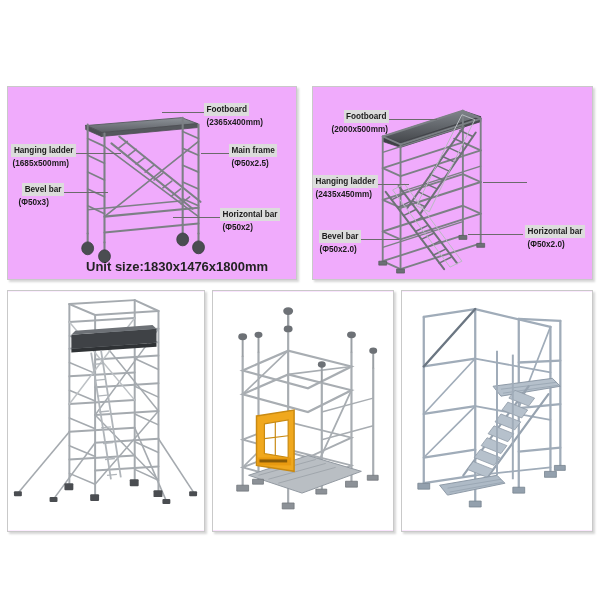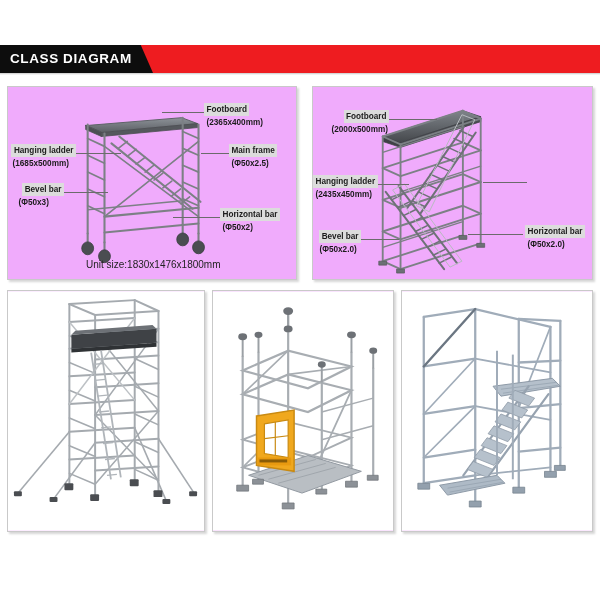--- a/index.html
+++ b/index.html
@@ -32,36 +32,29 @@
 
   .stage{position:absolute;inset:0;}
   svg.art{position:absolute;left:0;top:0;width:100%;height:100%;display:block;}
 
   
   .callout{position:absolute;font-size:8.2px;color:#1b1b1b;line-height:11.5px;white-space:nowrap;}
   .callout .l1{display:inline-block;background:#dcdcdc;padding:0.5px 2.5px;font-weight:700;}
   .callout .l2{display:block;font-weight:700;padding:0 2.5px;margin-top:1px;}
   .callout.right-al{text-align:right;}
   .callout.right-al .l2{text-align:left;}
-  .caption{position:absolute;font-size:10px;color:#232323;font-weight:400;white-space:nowrap;}
+  .caption{position:absolute;font-size:13px;color:#232323;font-weight:700;white-space:nowrap;}
 
   .leader{position:absolute;background:#6b6b6b;height:1px;}
 </style>
 </head>
 <body>
 
 <div class="page">
 
-  <div class="banner">
-    <div class="banner-red"></div>
-    <div class="banner-black"></div>
-    <div class="banner-slant"></div>
-    <div class="banner-title">CLASS DIAGRAM</div>
-    <div class="banner-shadow"></div>
-  </div>
 
   <div class="panel" id="panel-diagram-1">
     <div class="stage">
       <svg class="art" viewBox="0 0 290 194">
         <defs>
           <linearGradient id="tube1" x1="0" y1="0" x2="1" y2="0">
             <stop offset="0" stop-color="#b8bdc2"></stop>
               <stop offset="0.45" stop-color="#84898e"></stop>
               <stop offset="1" stop-color="#b8bdc2"></stop>
           </linearGradient>

